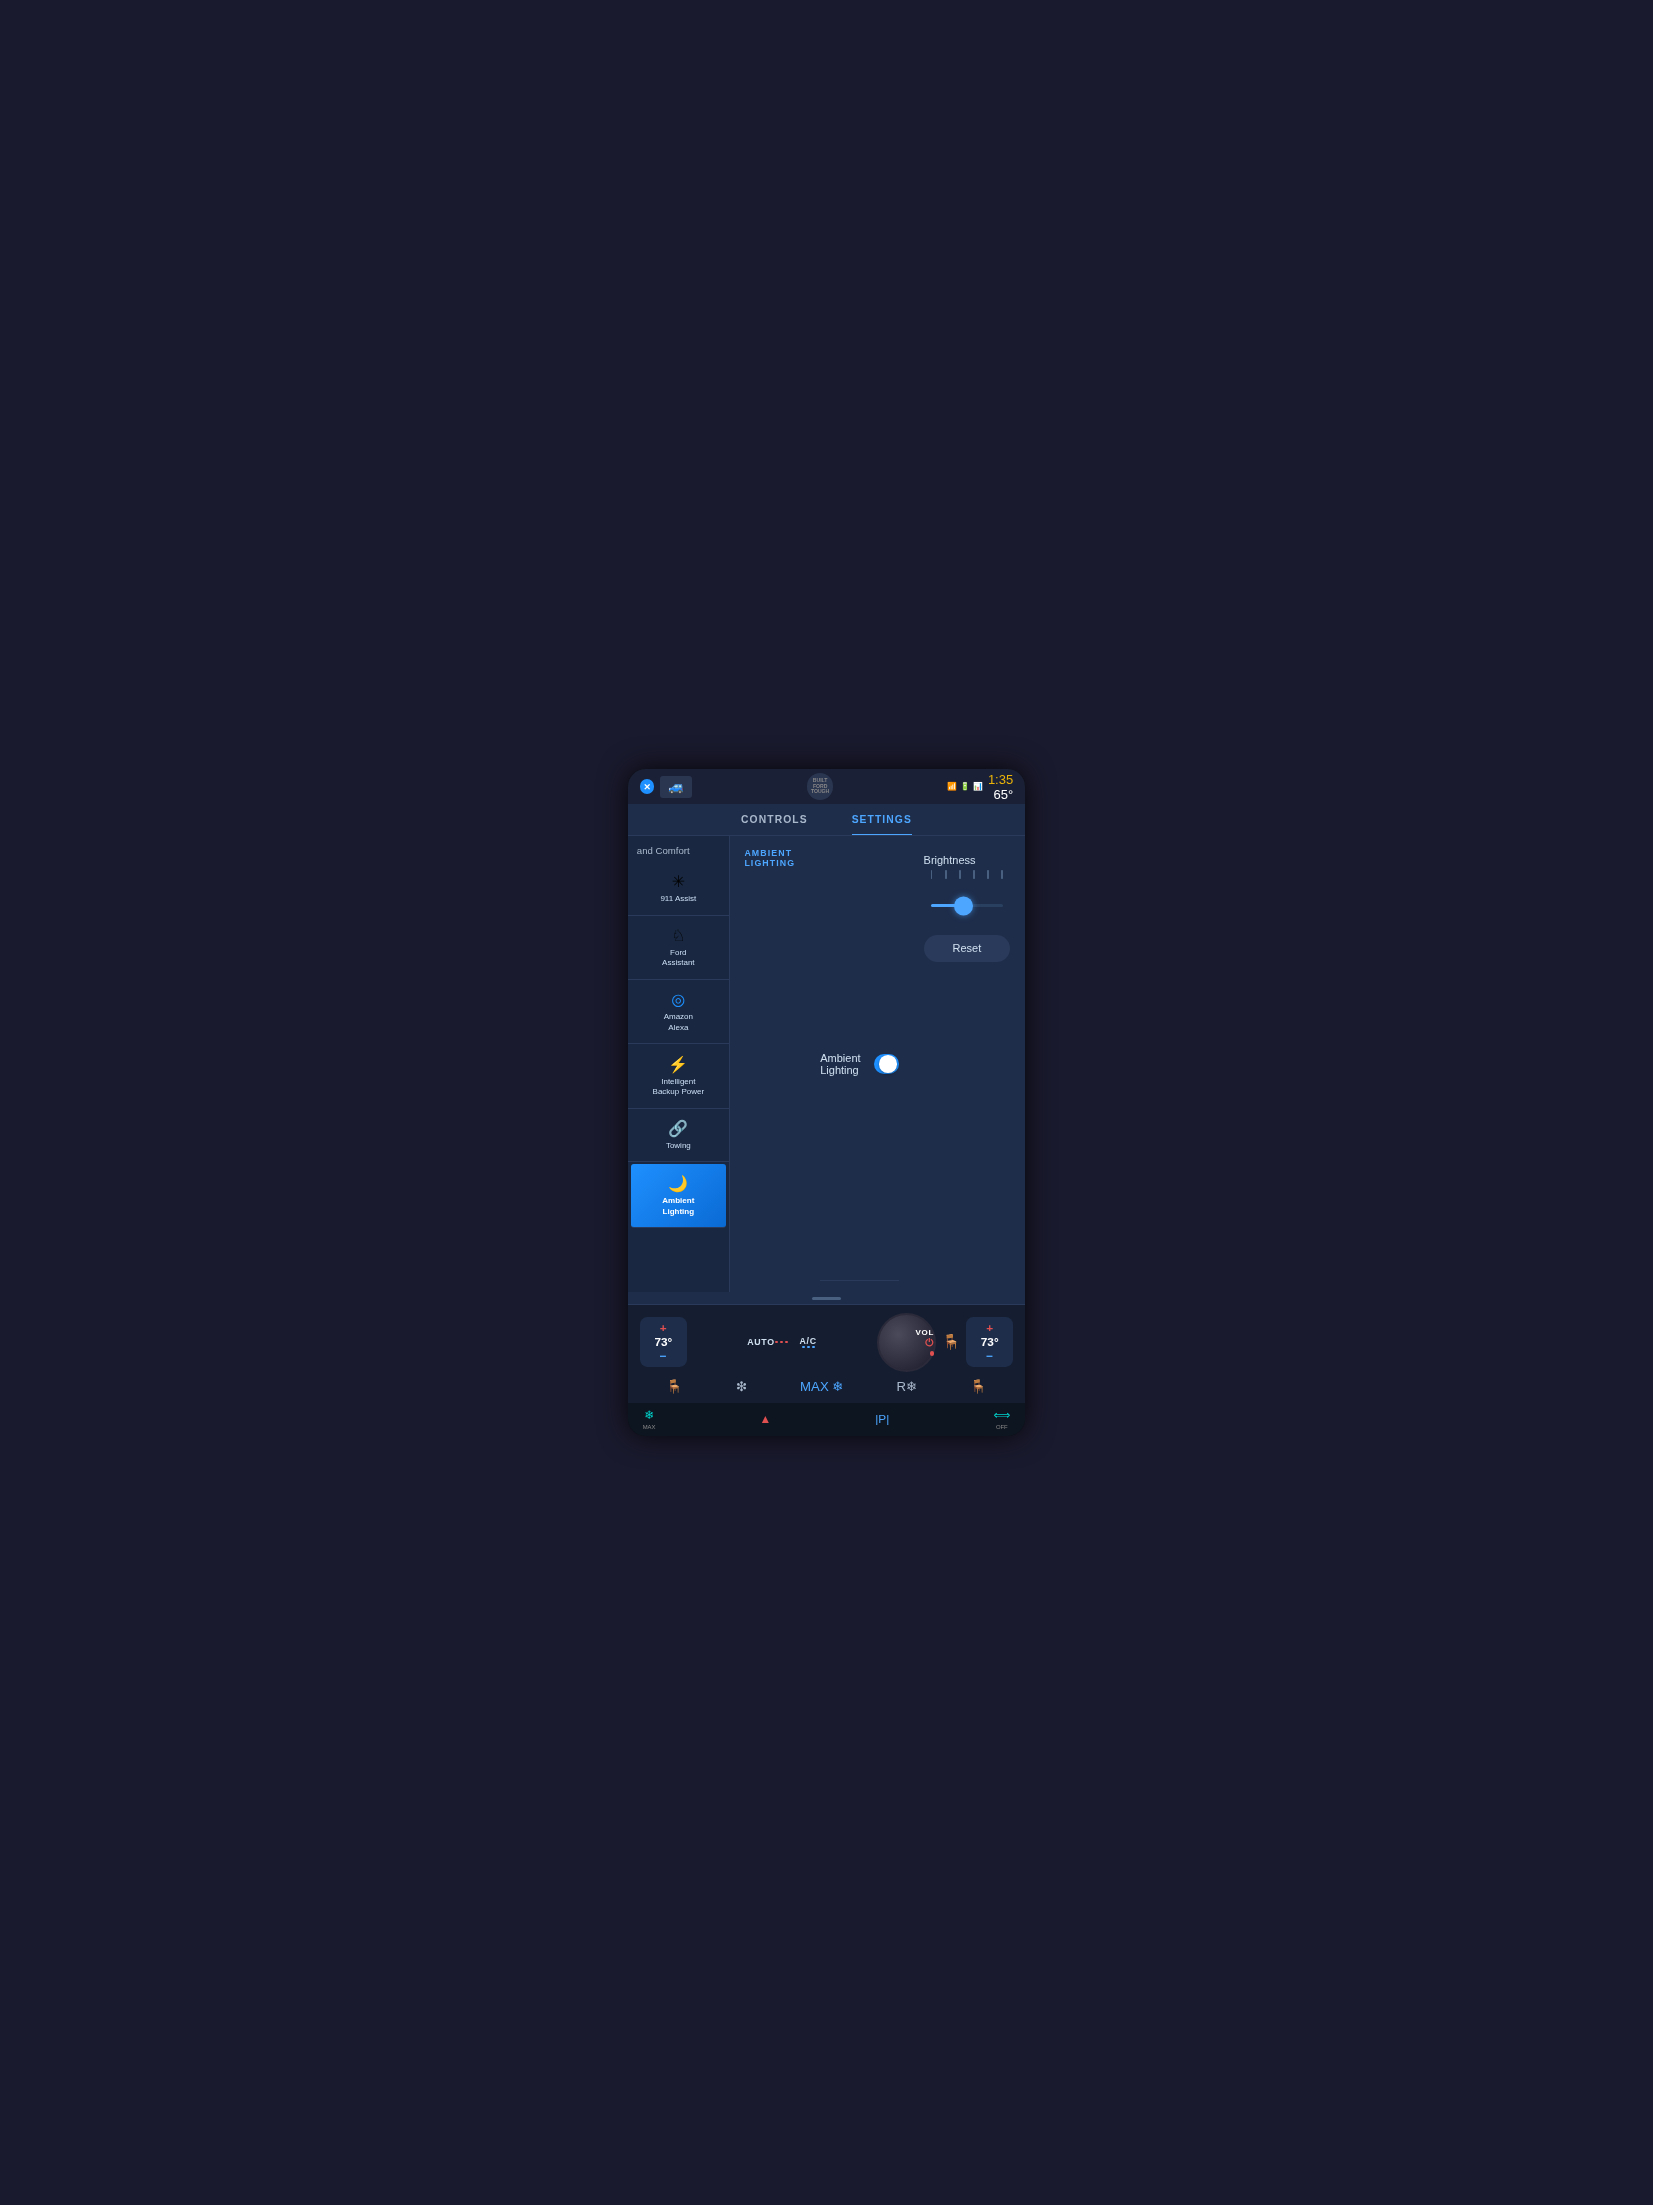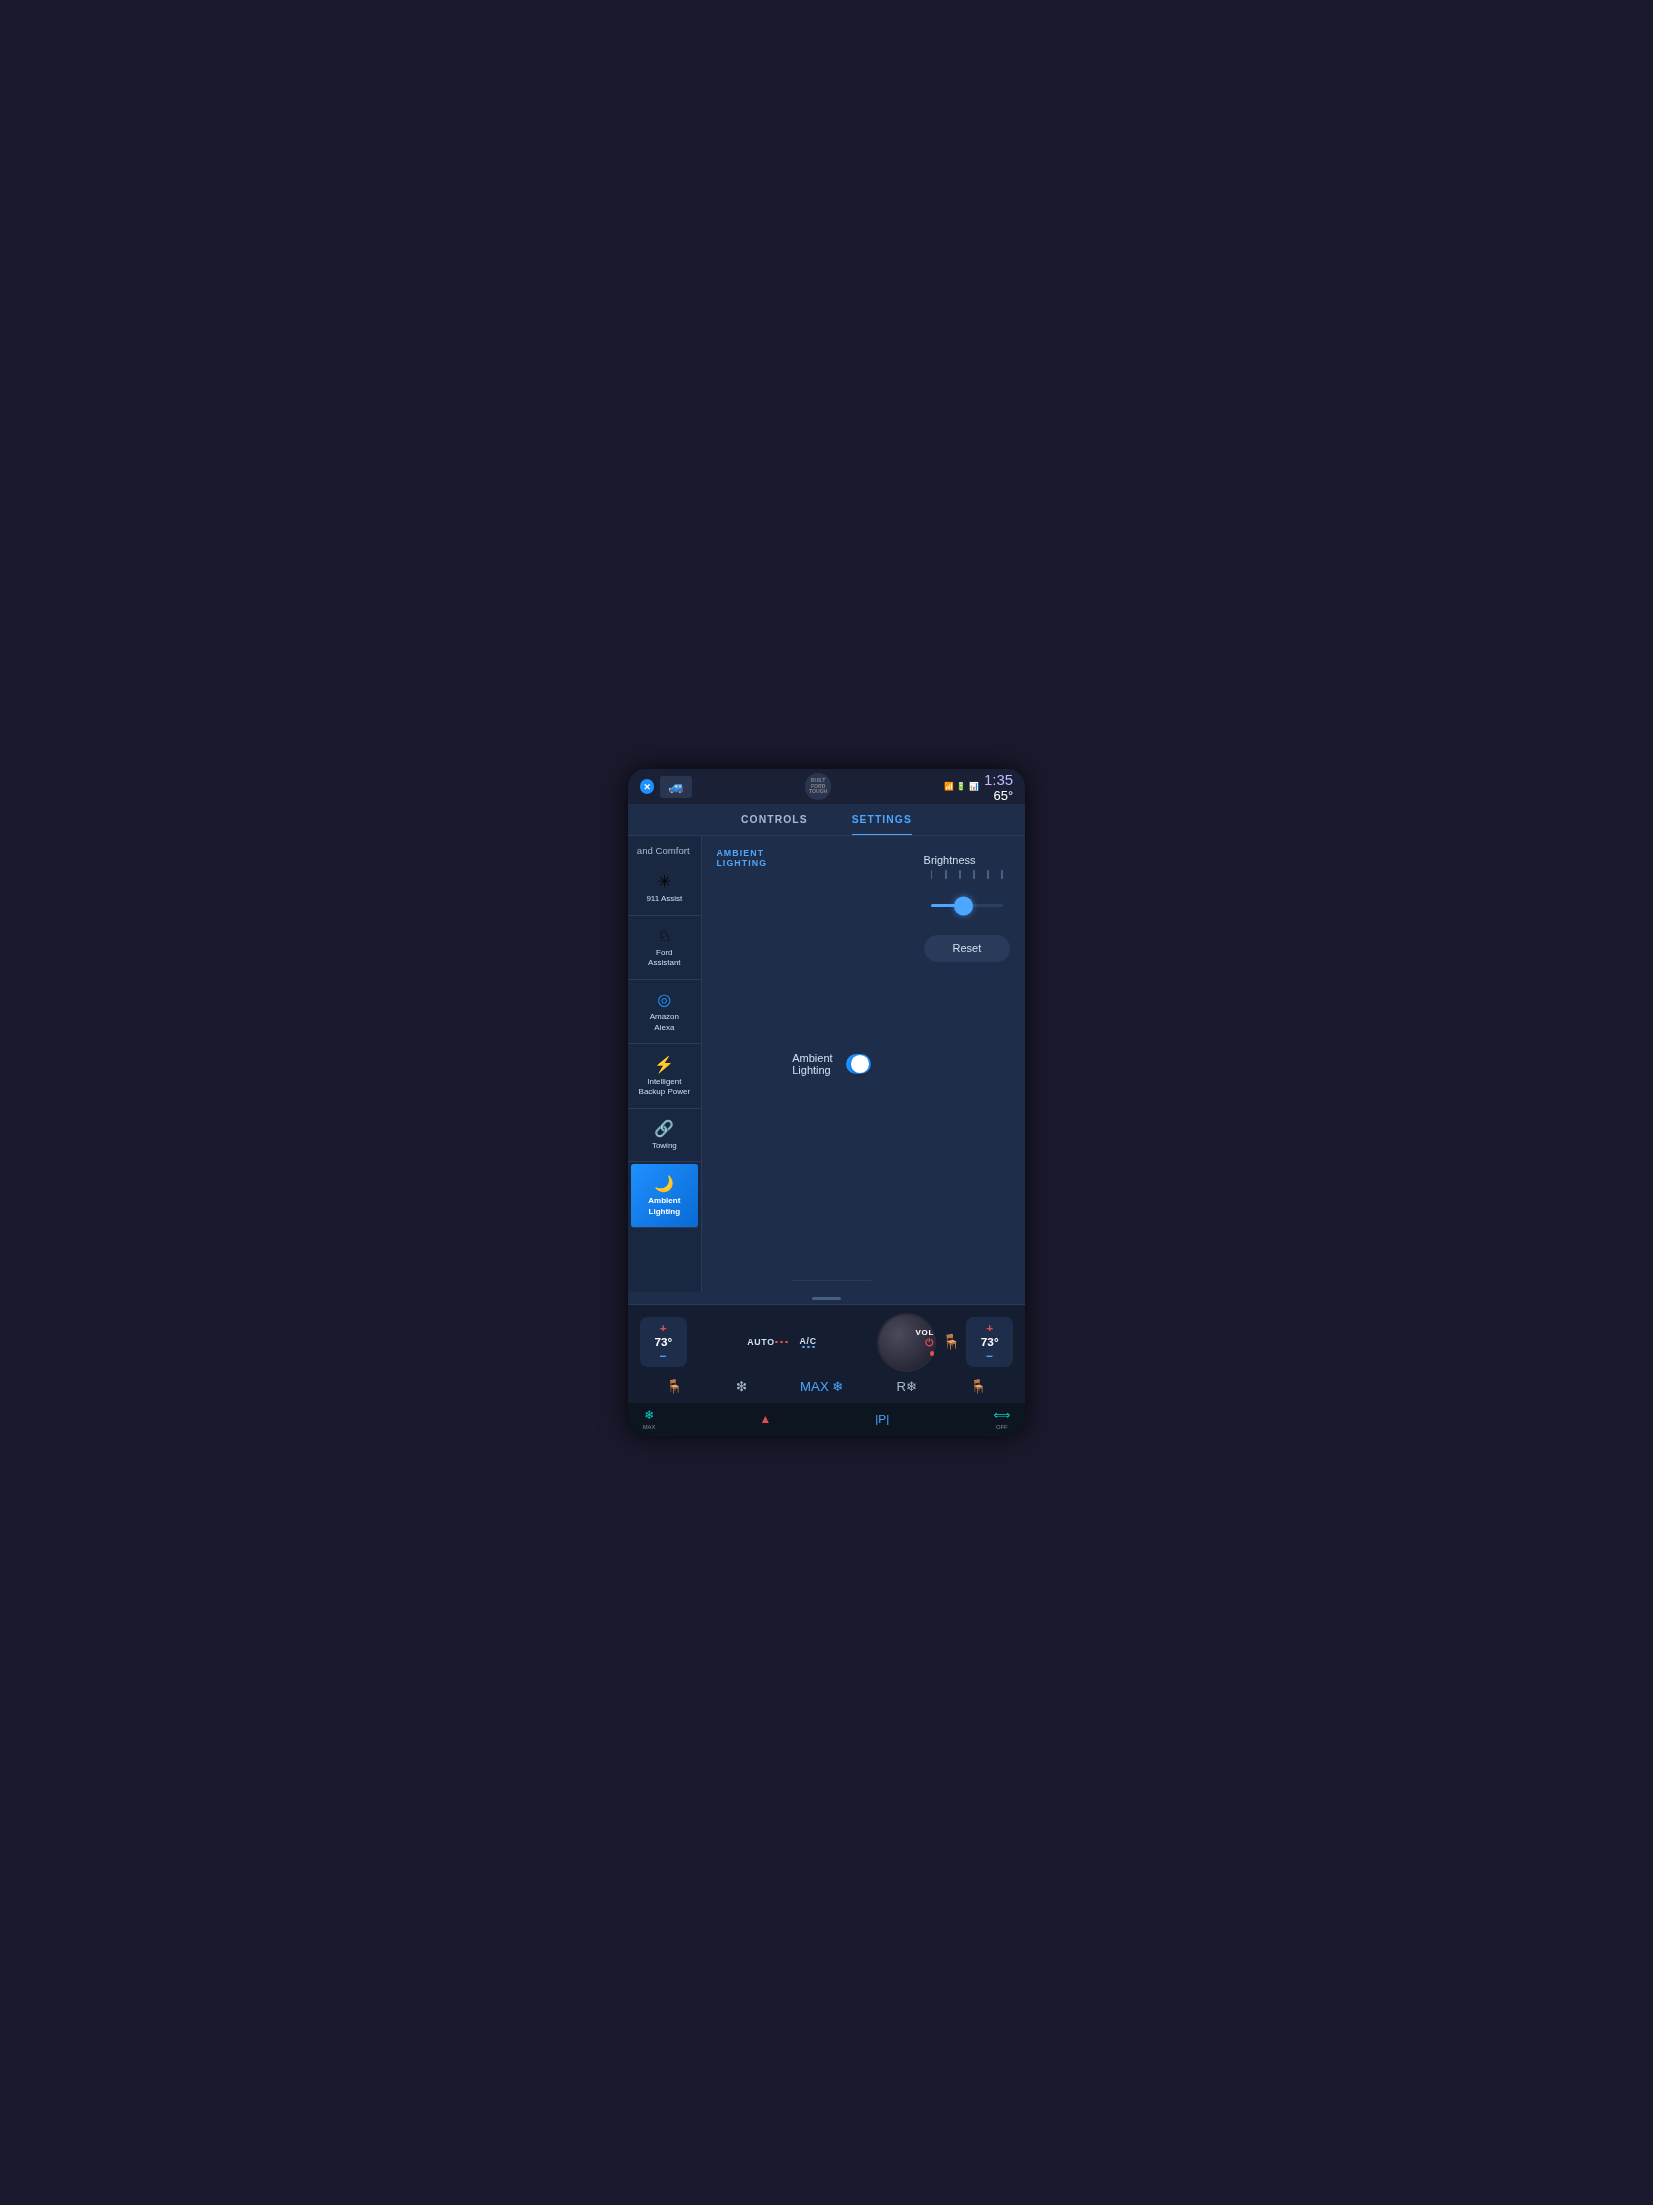--- a/index.html
+++ b/index.html
@@ -45,21 +45,21 @@
     }
     .built-badge {
       width: 26.5px; height: 26.5px;
       background: #2a3550;
       border-radius: 50%;
       display: flex; align-items: center; justify-content: center;
       font-size: 5.9px; color: #888; text-align: center; line-height: 1.1;
       font-weight: bold;
     }
     .status-right { display: flex; align-items: center; gap: 4.4px; }
-    .time-display { color: #c4b5fd; font-size: 15px; font-weight: 300; text-align: center; }
+    .time-display { color: #eab308; font-size: 13px; font-weight: 300; text-align: center; }
     .temp-display { color: white; font-size: 13px; }
     .status-icons { display: flex; align-items: center; gap: 2.9px; color: #aaa; font-size: 8px; }
     
     .main-screen {
       background: #1e2d4a;
       display: flex;
       flex-direction: column;
       min-height: 500px;
     }
     
@@ -165,21 +165,20 @@
       width: 17.6px; height: 17.6px;
       background: white;
       border-radius: 50%;
       position: absolute;
       top: 1.5px; right: 1.5px;
       box-shadow: 0 1.5px 2.9px rgba(0,0,0,0.3);
     }
     
     .brightness-section {
       margin-top: 5.9px;
-      margin-left: 28px;
     }
     .brightness-label {
       color: #d0e0f0;
       font-size: 11px;
       margin-bottom: 17.6px;
     }
     .slider-container {
       position: relative;
       height: 44px;
       display: flex;

